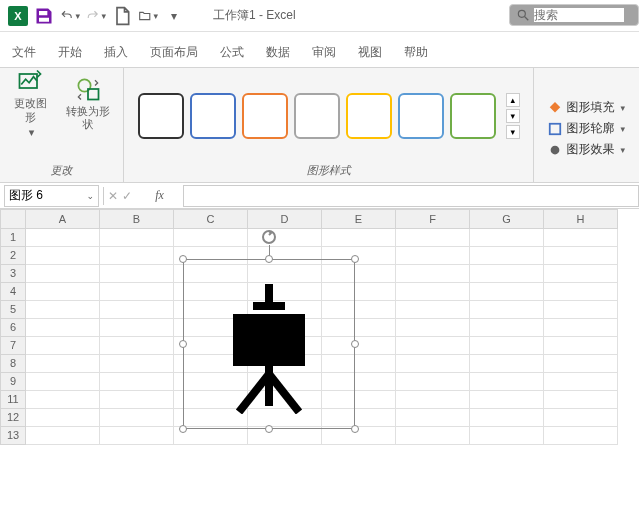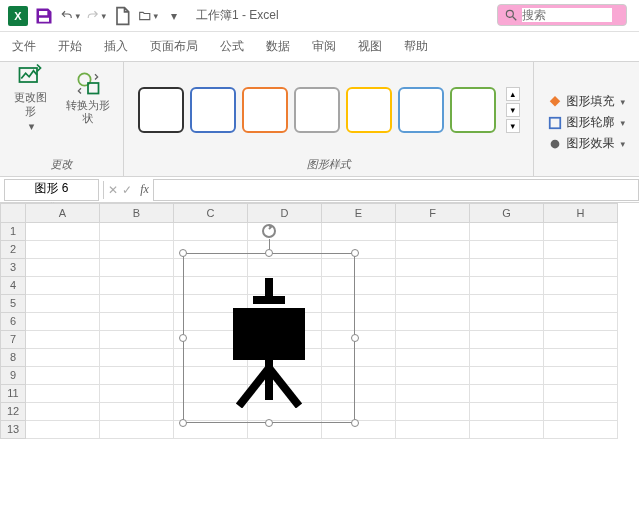--- a/index.html
+++ b/index.html
@@ -1,25 +1,25 @@
 <!DOCTYPE html>
 <html><head>
 <meta charset="utf-8">
 <style>
 *{margin:0;padding:0;box-sizing:border-box;font-family:"Microsoft YaHei",sans-serif;font-size:12px;}
 body{background:#fff;width:639px;height:508px;overflow:hidden;position:relative;}
 .titlebar{height:32px;background:#fff;display:flex;align-items:center;padding:0 8px;border-bottom:1px solid #e0e0e0;}
 .logo{width:20px;height:20px;background:#107c41;color:#fff;display:flex;align-items:center;justify-content:center;font-weight:bold;font-size:11px;border-radius:2px;margin-right:6px;}
 .qat{display:flex;gap:6px;align-items:center;}
 .qat-btn{width:20px;height:20px;display:flex;align-items:center;justify-content:center;color:#616161;cursor:pointer;}
-.title{margin-left:12px;color:#616161;font-size:12px;}
-.search{position:absolute;right:12px;top:4px;width:130px;height:22px;border:1px solid #ccc;border-radius:4px;display:flex;align-items:center;padding:0 6px;background:#f9a8d4;}
+.title{margin-left:29px;color:#616161;font-size:12px;}
+.search{position:absolute;right:0;top:4px;width:130px;height:22px;border:1px solid #ccc;border-radius:4px;display:flex;align-items:center;padding:0 6px;background:#a3a3a3;}
 .search svg{width:14px;height:14px;fill:#616161;}
 .search input{border:none;outline:none;margin-left:4px;font-size:12px;width:90px;}
-.tabs{height:30px;display:flex;align-items:center;padding:0 10px;gap:18px;border-bottom:1px solid #d4d4d4;}
+.tabs{height:30px;display:flex;align-items:center;padding:0 10px;gap:18px;border-bottom:1px solid #d4d4d4;margin-top:6px;}
 .tab{color:#616161;cursor:pointer;padding:4px 2px;}
 .tab.active{color:#107c41;border-bottom:2px solid #107c41;font-weight:600;}
 .ribbon{height:115px;background:#f5f5f5;border-bottom:1px solid #d4d4d4;display:flex;}
 .group{border-right:1px solid #d4d4d4;padding:4px 8px;display:flex;flex-direction:column;align-items:center;justify-content:flex-end;}
 .group-label{font-size:11px;color:#616161;margin-top:4px;font-style:italic;}
 .group-body{display:flex;gap:8px;flex:1;align-items:center;}
 .big-btn{display:flex;flex-direction:column;align-items:center;gap:2px;cursor:pointer;padding:4px;}
 .big-btn svg{width:28px;height:28px;}
 .big-btn span{font-size:11px;color:#616161;text-align:center;line-height:1.2;}
 .styles-gallery{display:flex;gap:6px;align-items:center;}
@@ -30,23 +30,23 @@
 .sb3{border:2px solid #a5a5a5;}
 .sb4{border:2px solid #ffc000;}
 .sb5{border:2px solid #5b9bd5;}
 .sb6{border:2px solid #70ad47;}
 .gallery-arrows{display:flex;flex-direction:column;gap:2px;margin-left:4px;}
 .ga{width:14px;height:14px;border:1px solid #ccc;background:#fff;font-size:9px;display:flex;align-items:center;justify-content:center;cursor:pointer;}
 .right-group{display:flex;flex-direction:column;gap:4px;padding:6px;}
 .ropt{display:flex;align-items:center;gap:4px;cursor:pointer;color:#333;font-size:11px;}
 .ropt svg{width:14px;height:14px;}
 .namebox-row{height:26px;display:flex;align-items:center;border-bottom:1px solid #d4d4d4;}
-.namebox{width:95px;height:22px;border:1px solid #ccc;margin:0 4px;display:flex;align-items:center;padding:0 4px;justify-content:space-between;flex-direction:column;}
+.namebox{width:95px;height:22px;border:1px solid #ccc;margin:0 4px;display:flex;align-items:center;padding:0 4px;justify-content:space-between;}
 .fx-btns{display:flex;gap:4px;margin:0 4px;color:#aaa;}
-.fx-label{font-style:italic;color:#616161;margin:0 4px;font-family:Liberation Serif, serif;}
+.fx-label{font-style:italic;color:#616161;margin:0 19px;font-family:Liberation Serif, serif;}
 .fx-input{flex:1;height:22px;border:1px solid #ccc;padding:0 4px;}
 .grid{position:relative;}
 .col-headers{display:flex;height:20px;}
 .corner{width:26px;height:20px;background:#f0f0f0;border:1px solid #d4d4d4;}
 .col-h{width:74px;height:20px;background:#f0f0f0;border:1px solid #d4d4d4;border-left:none;text-align:center;line-height:18px;color:#616161;font-size:11px;}
 .row{display:flex;height:18px;}
 .row-h{width:26px;background:#f0f0f0;border:1px solid #d4d4d4;border-top:none;text-align:center;line-height:16px;color:#616161;font-size:11px;}
 .cell{width:74px;height:18px;border-right:1px solid #e0e0e0;border-bottom:1px solid #e0e0e0;}
 .shape-sel{position:absolute;left:183px;top:50px;width:172px;height:170px;}
 .sel-border{position:absolute;inset:0;border:1px solid #888;}

